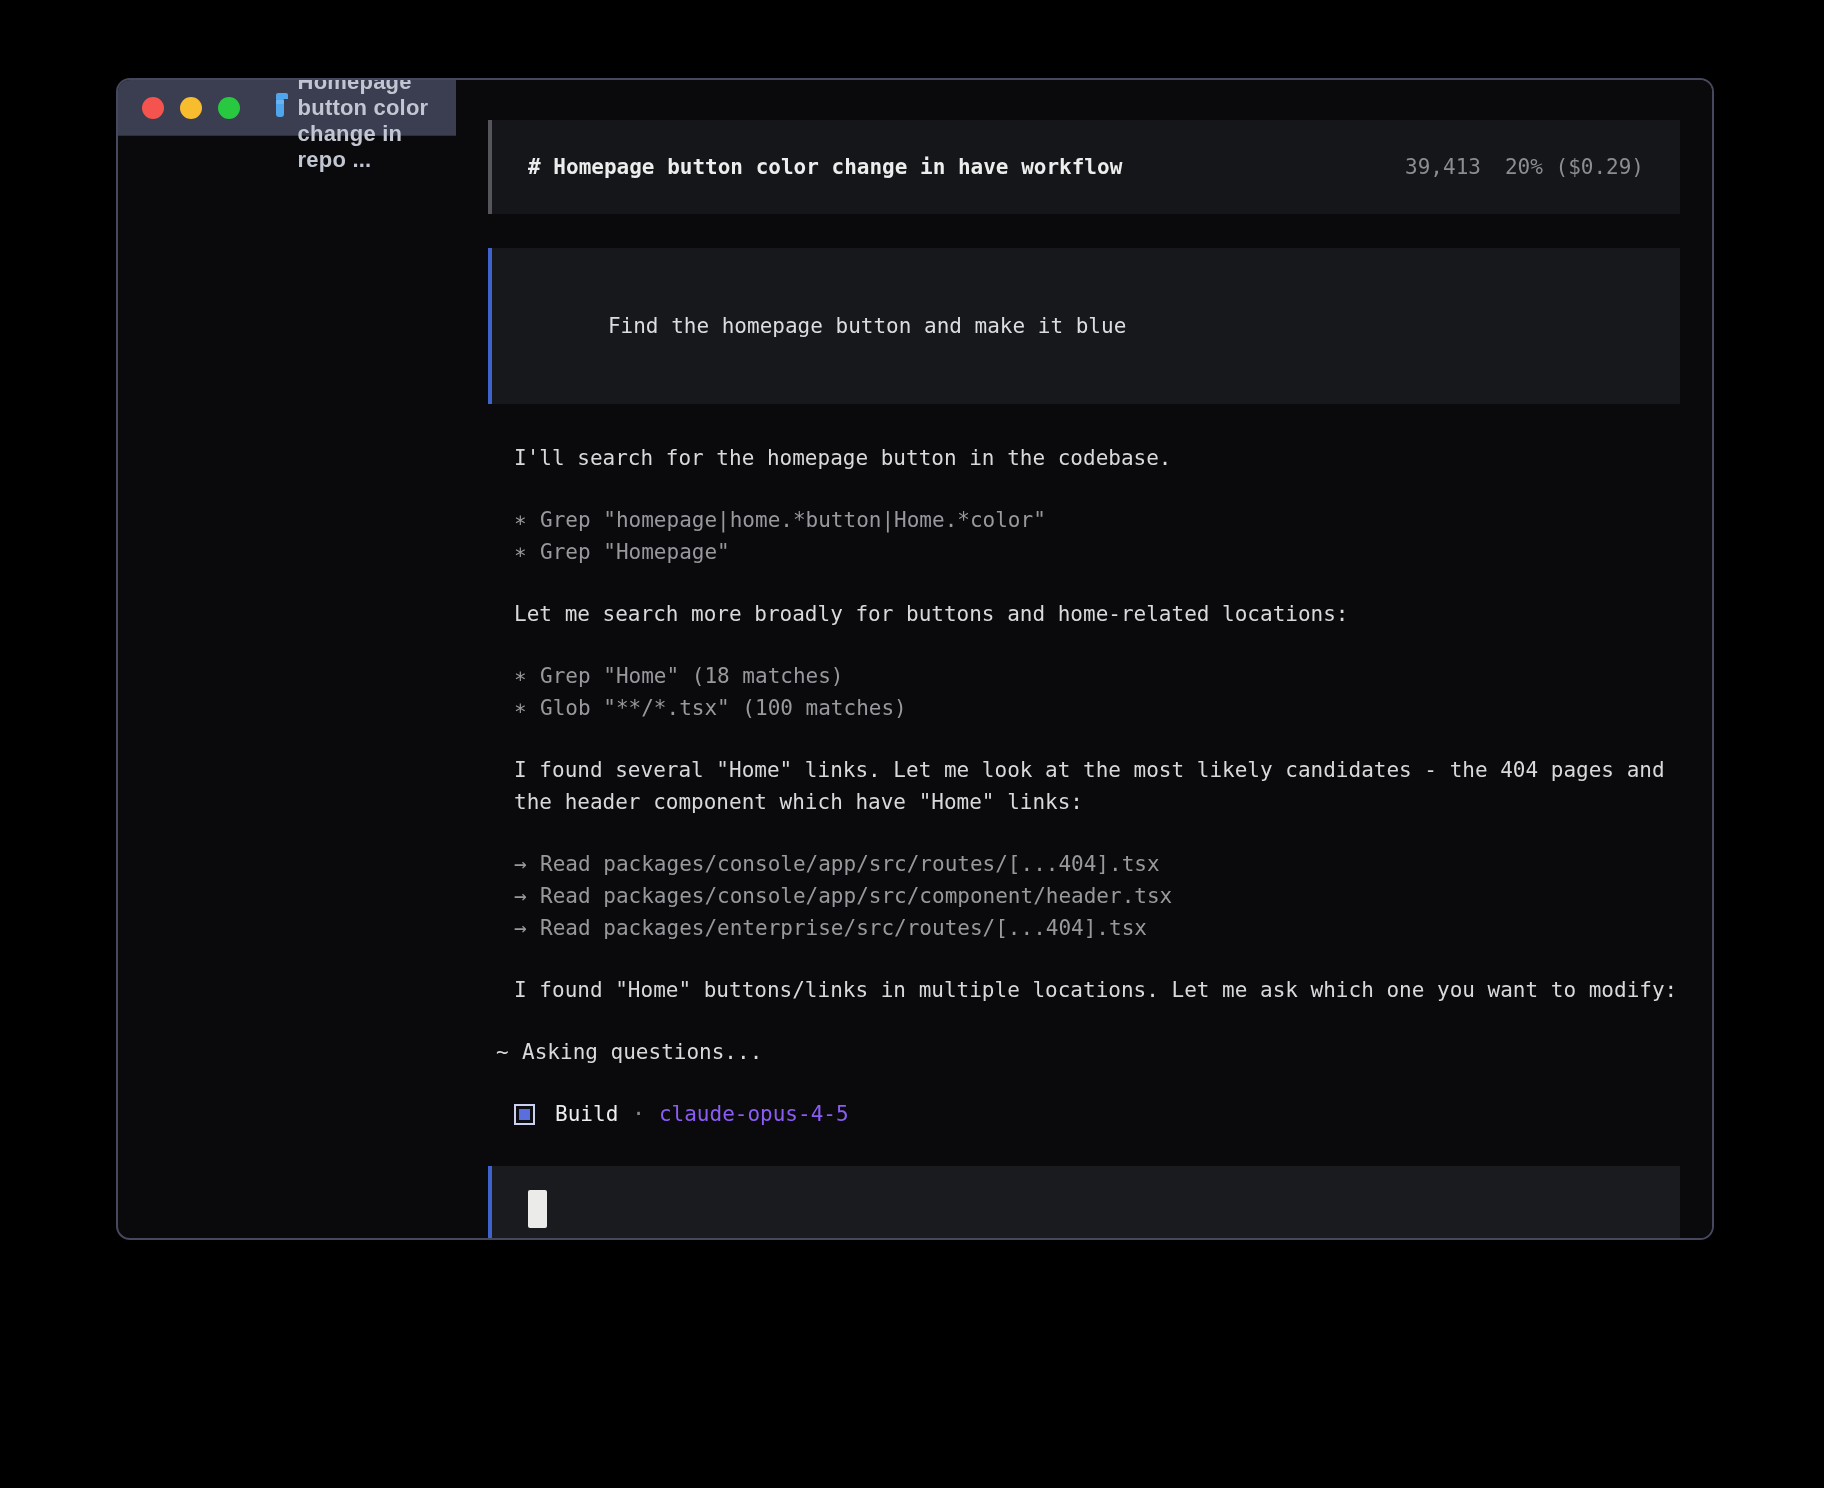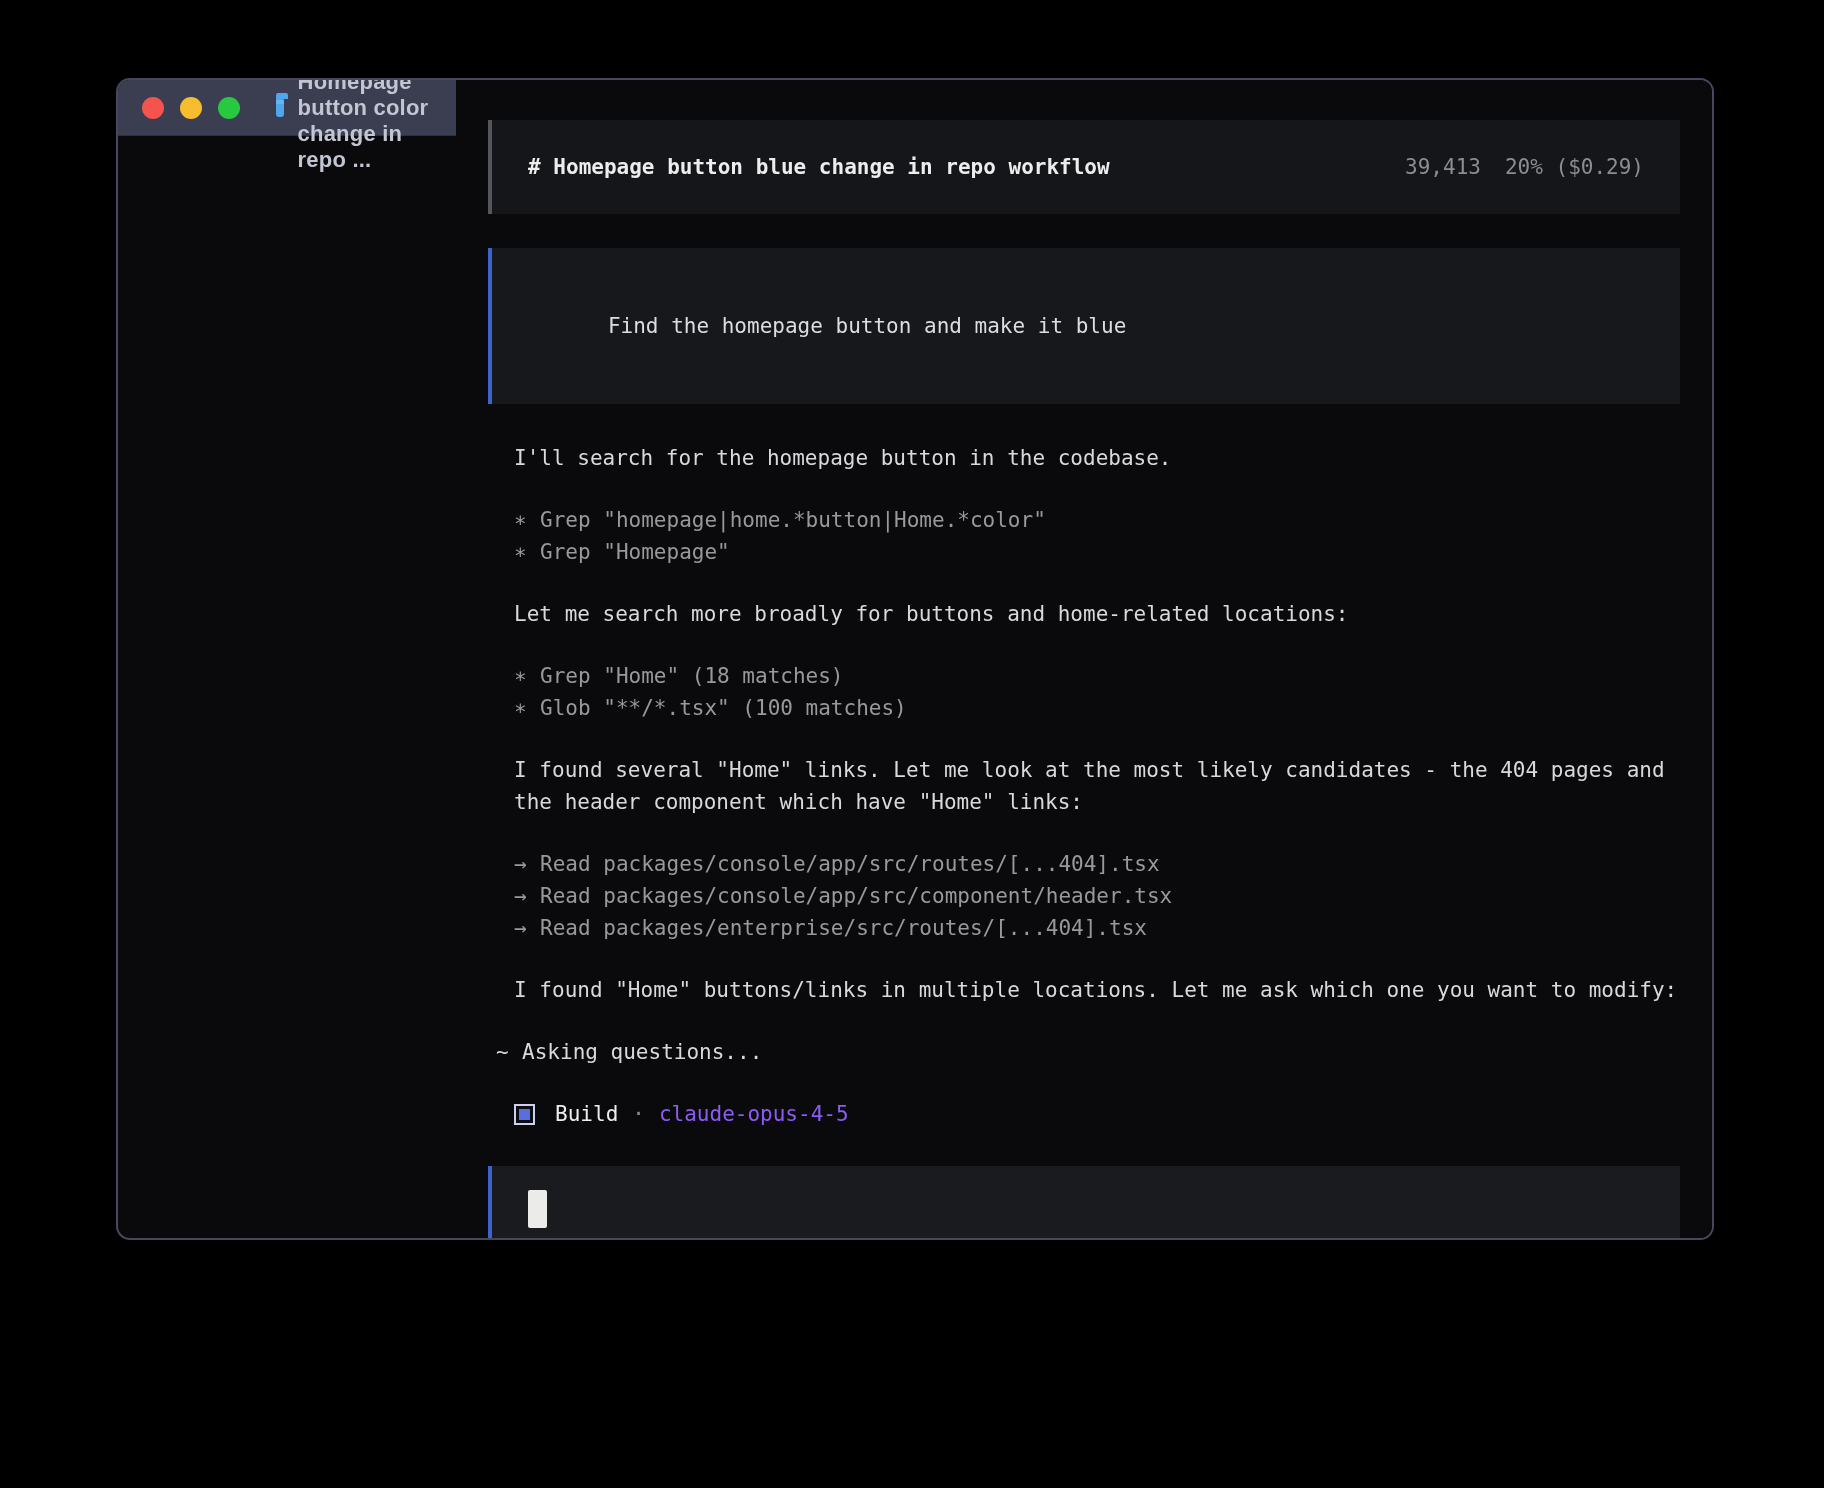--- a/index.html
+++ b/index.html
@@ -88,21 +88,21 @@
     </div>
     <div class="titlebar-title-wrap">
       <span class="folder"></span>
       <span class="titlebar-title">OC | Homepage button color change in repo ...</span>
     </div>
   </div>
 
   <div class="term">
 
     <div class="hdr-box">
-      <span class="hdr-title"># Homepage button blue change in repo workflow</span>
+      <span class="hdr-title"># Homepage button color change in have workflow</span>
       <span class="hdr-stats">
         <span>39,413</span>
         <span>20% ($0.29)</span>
       </span>
     </div>
 
     <div class="user-box">
       <span>Find the homepage button and make it blue</span>
     </div>
 

